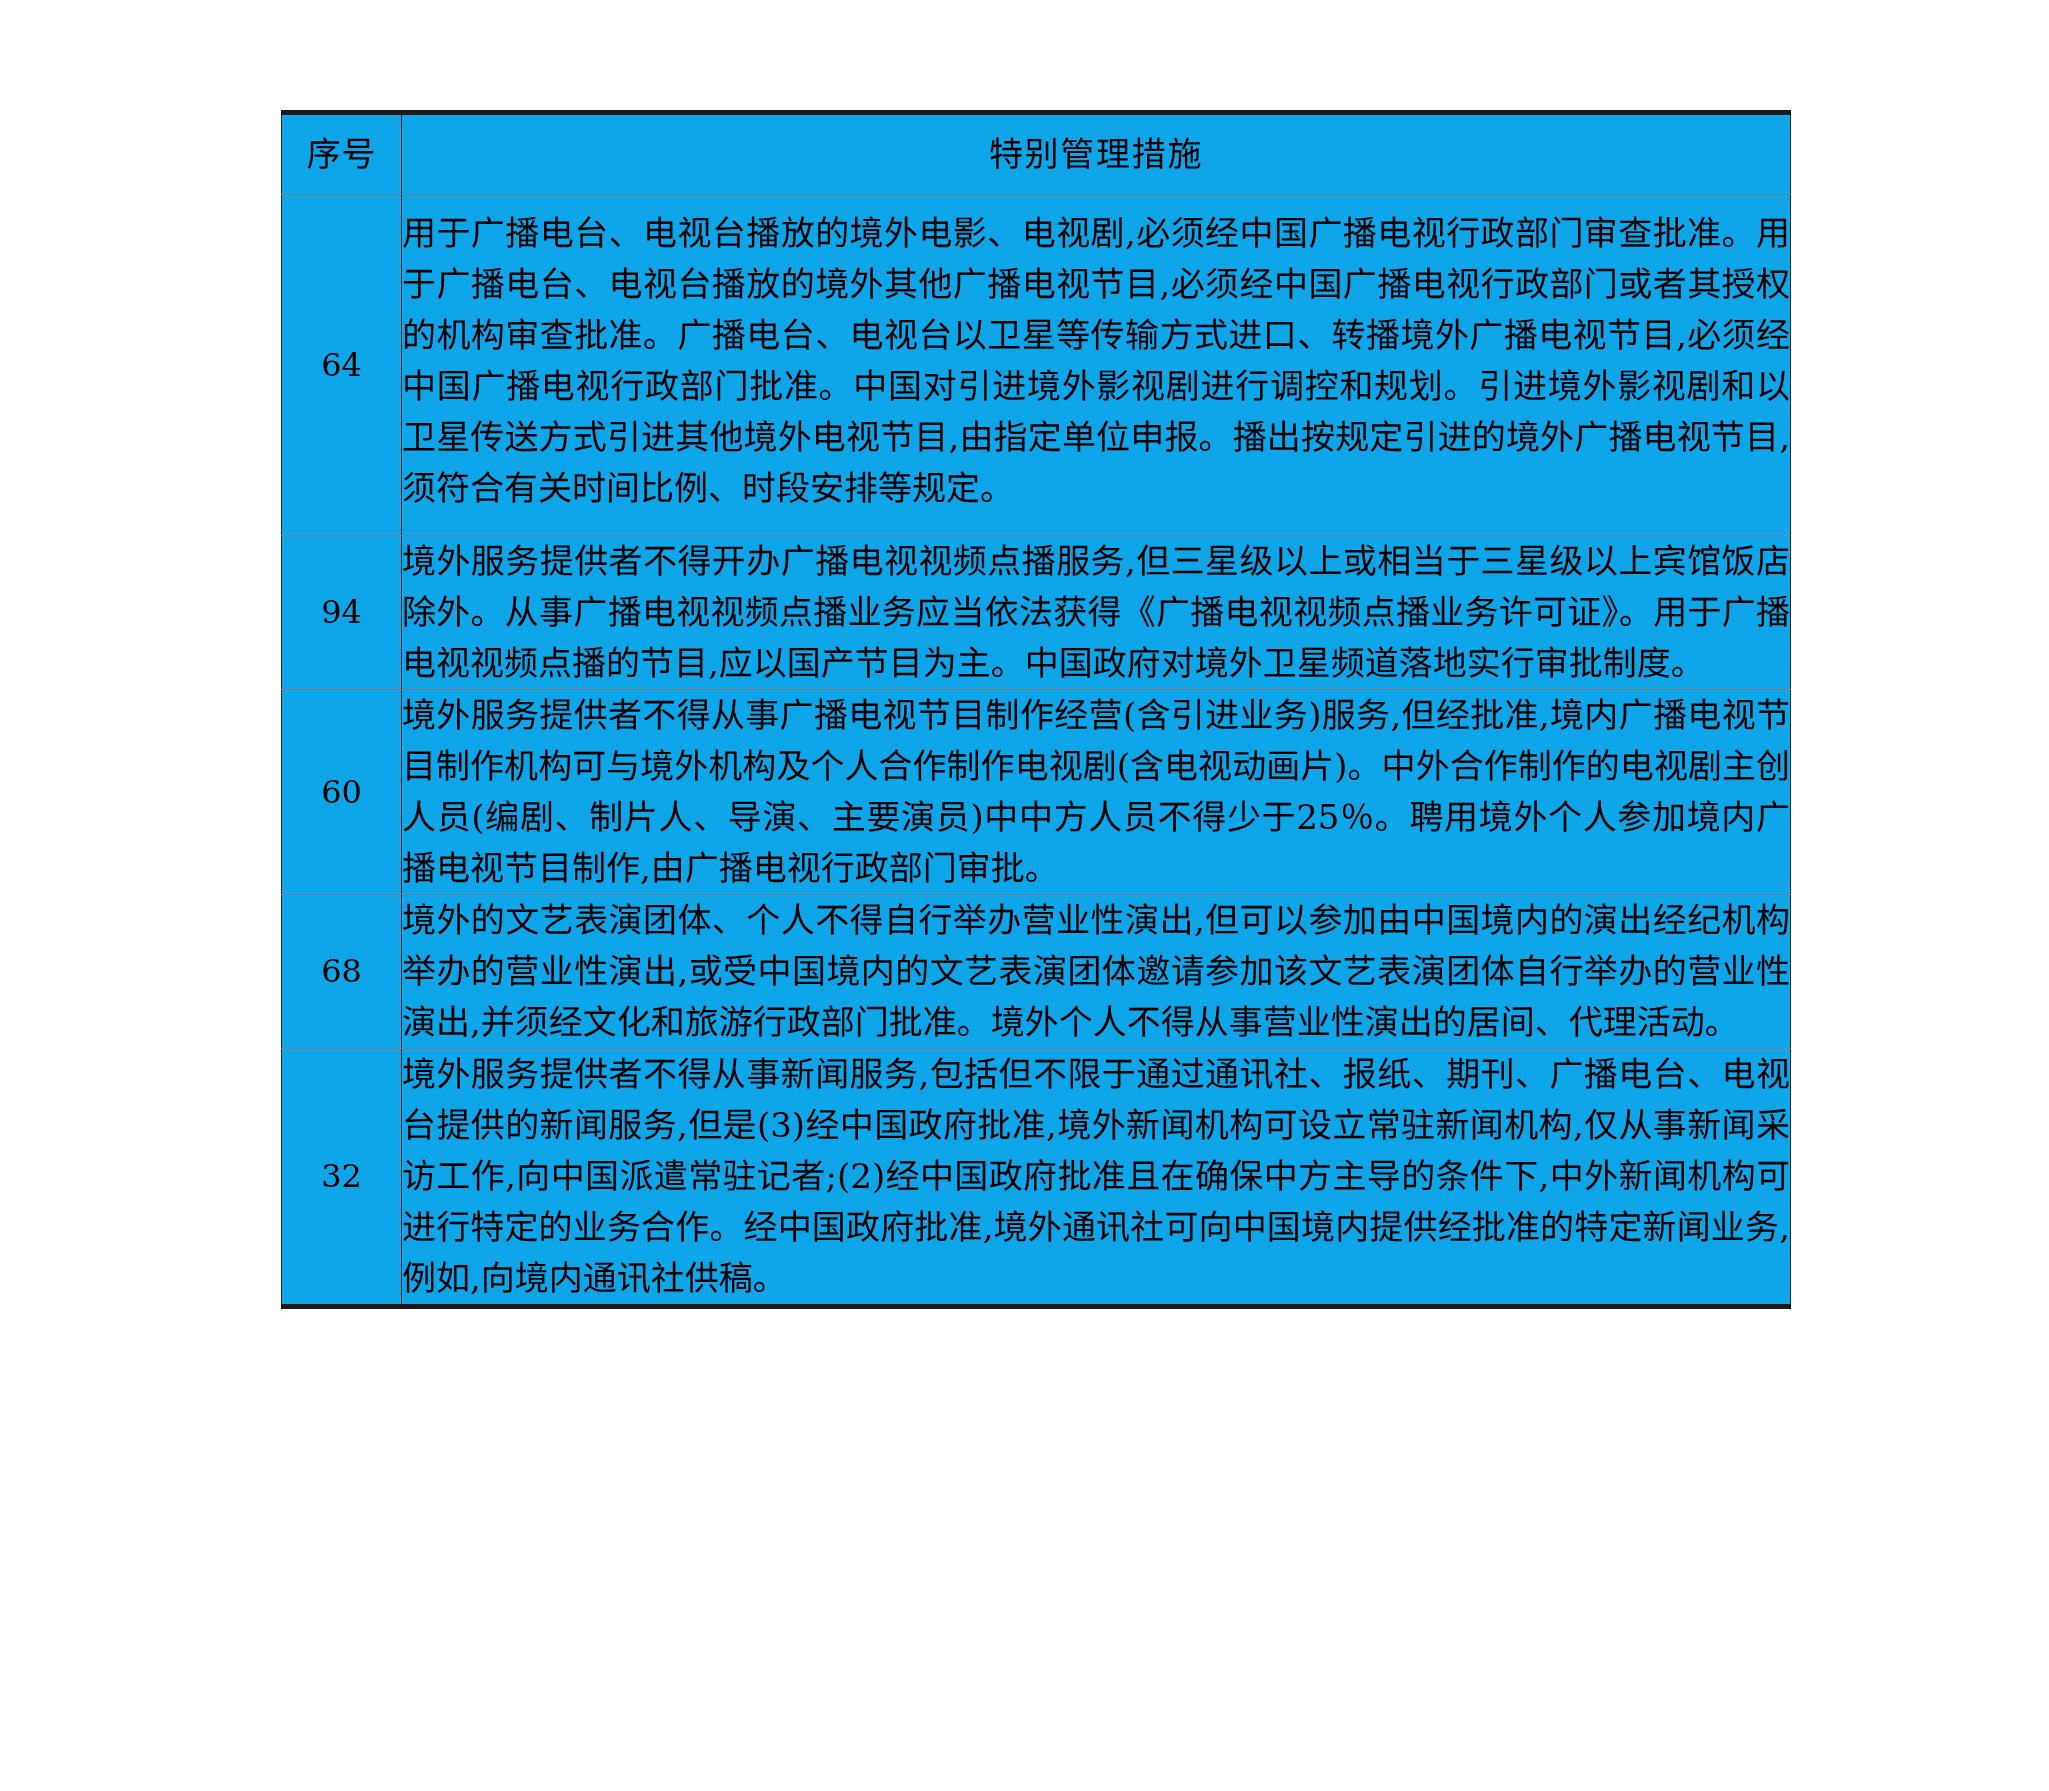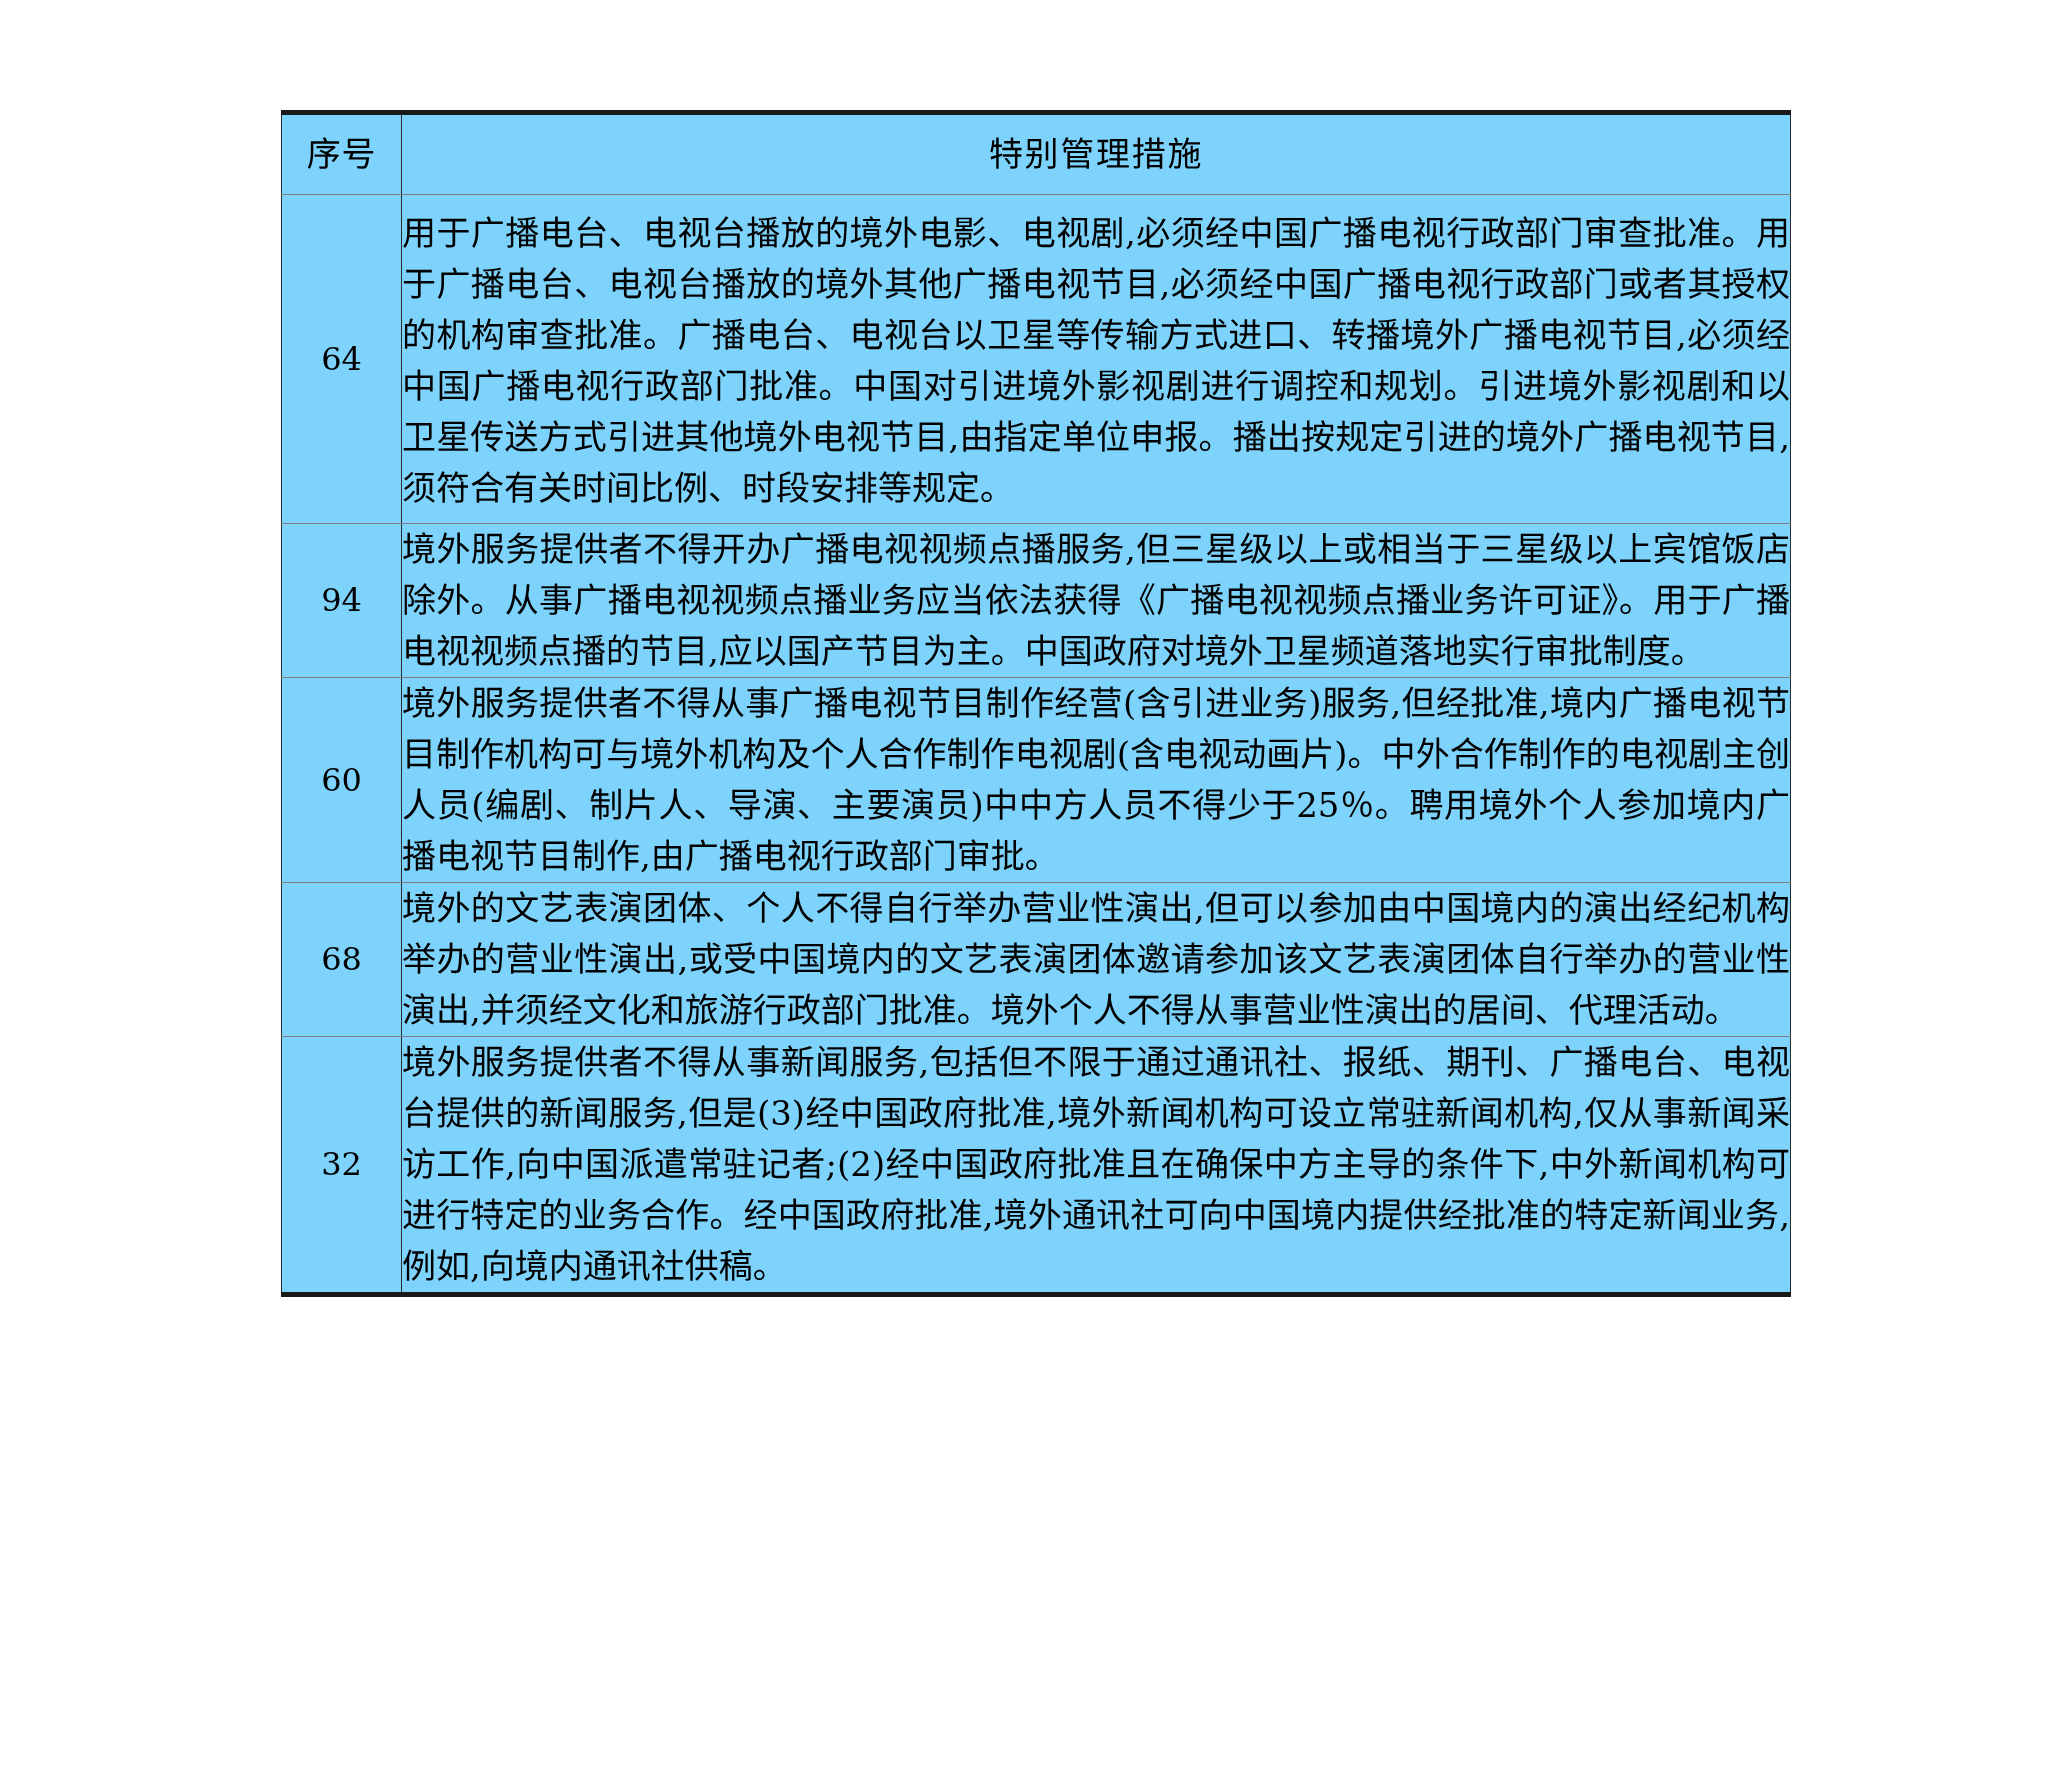--- a/index.html
+++ b/index.html
@@ -50,21 +50,21 @@
   }
 
   table.measures td,
   table.measures th {
     border-left: 1.7px solid #2b2b2b;
     border-right: 1.7px solid #2b2b2b;
     border-top: 1.7px solid #7d7d7d;
     border-bottom: 1.7px solid #7d7d7d;
     vertical-align: middle;
     padding: 0;
-    background: #7dd3fc;
+    background: #0ea5e9;
   }
 
   table.measures tr:first-child th { border-top: none; }
   table.measures tr:last-child td  { border-bottom: none; }
 
   
   .hdr-no, .hdr-title {
     text-align: center;
     font-weight: normal;
     font-size: 34px;
@@ -87,21 +87,21 @@
     font-size: 34px;
     line-height: 51px;
     text-align: justify;
     text-justify: inter-character;
     padding: 11.6px 18px 13.2px 20px;
     letter-spacing: 0px;
     word-break: break-all;
   }
 
   
-  tr[data-row="64"] .cell-txt { padding-top: 13.2px; padding-bottom: 9px; }
+  tr[data-row="64"] .cell-txt { padding-top: 13.2px; padding-bottom: 21px; }
   tr[data-row="65"] .cell-txt { padding-top: 15px; padding-bottom: 16.5px; }
   tr[data-row="70"] .cell-txt { padding-top: 21.5px; padding-bottom: 23px; }
 </style>
 </head>
 <body>
 
 <div class="page">
   <div class="table-wrap">
     <table class="measures">
       <colgroup>

